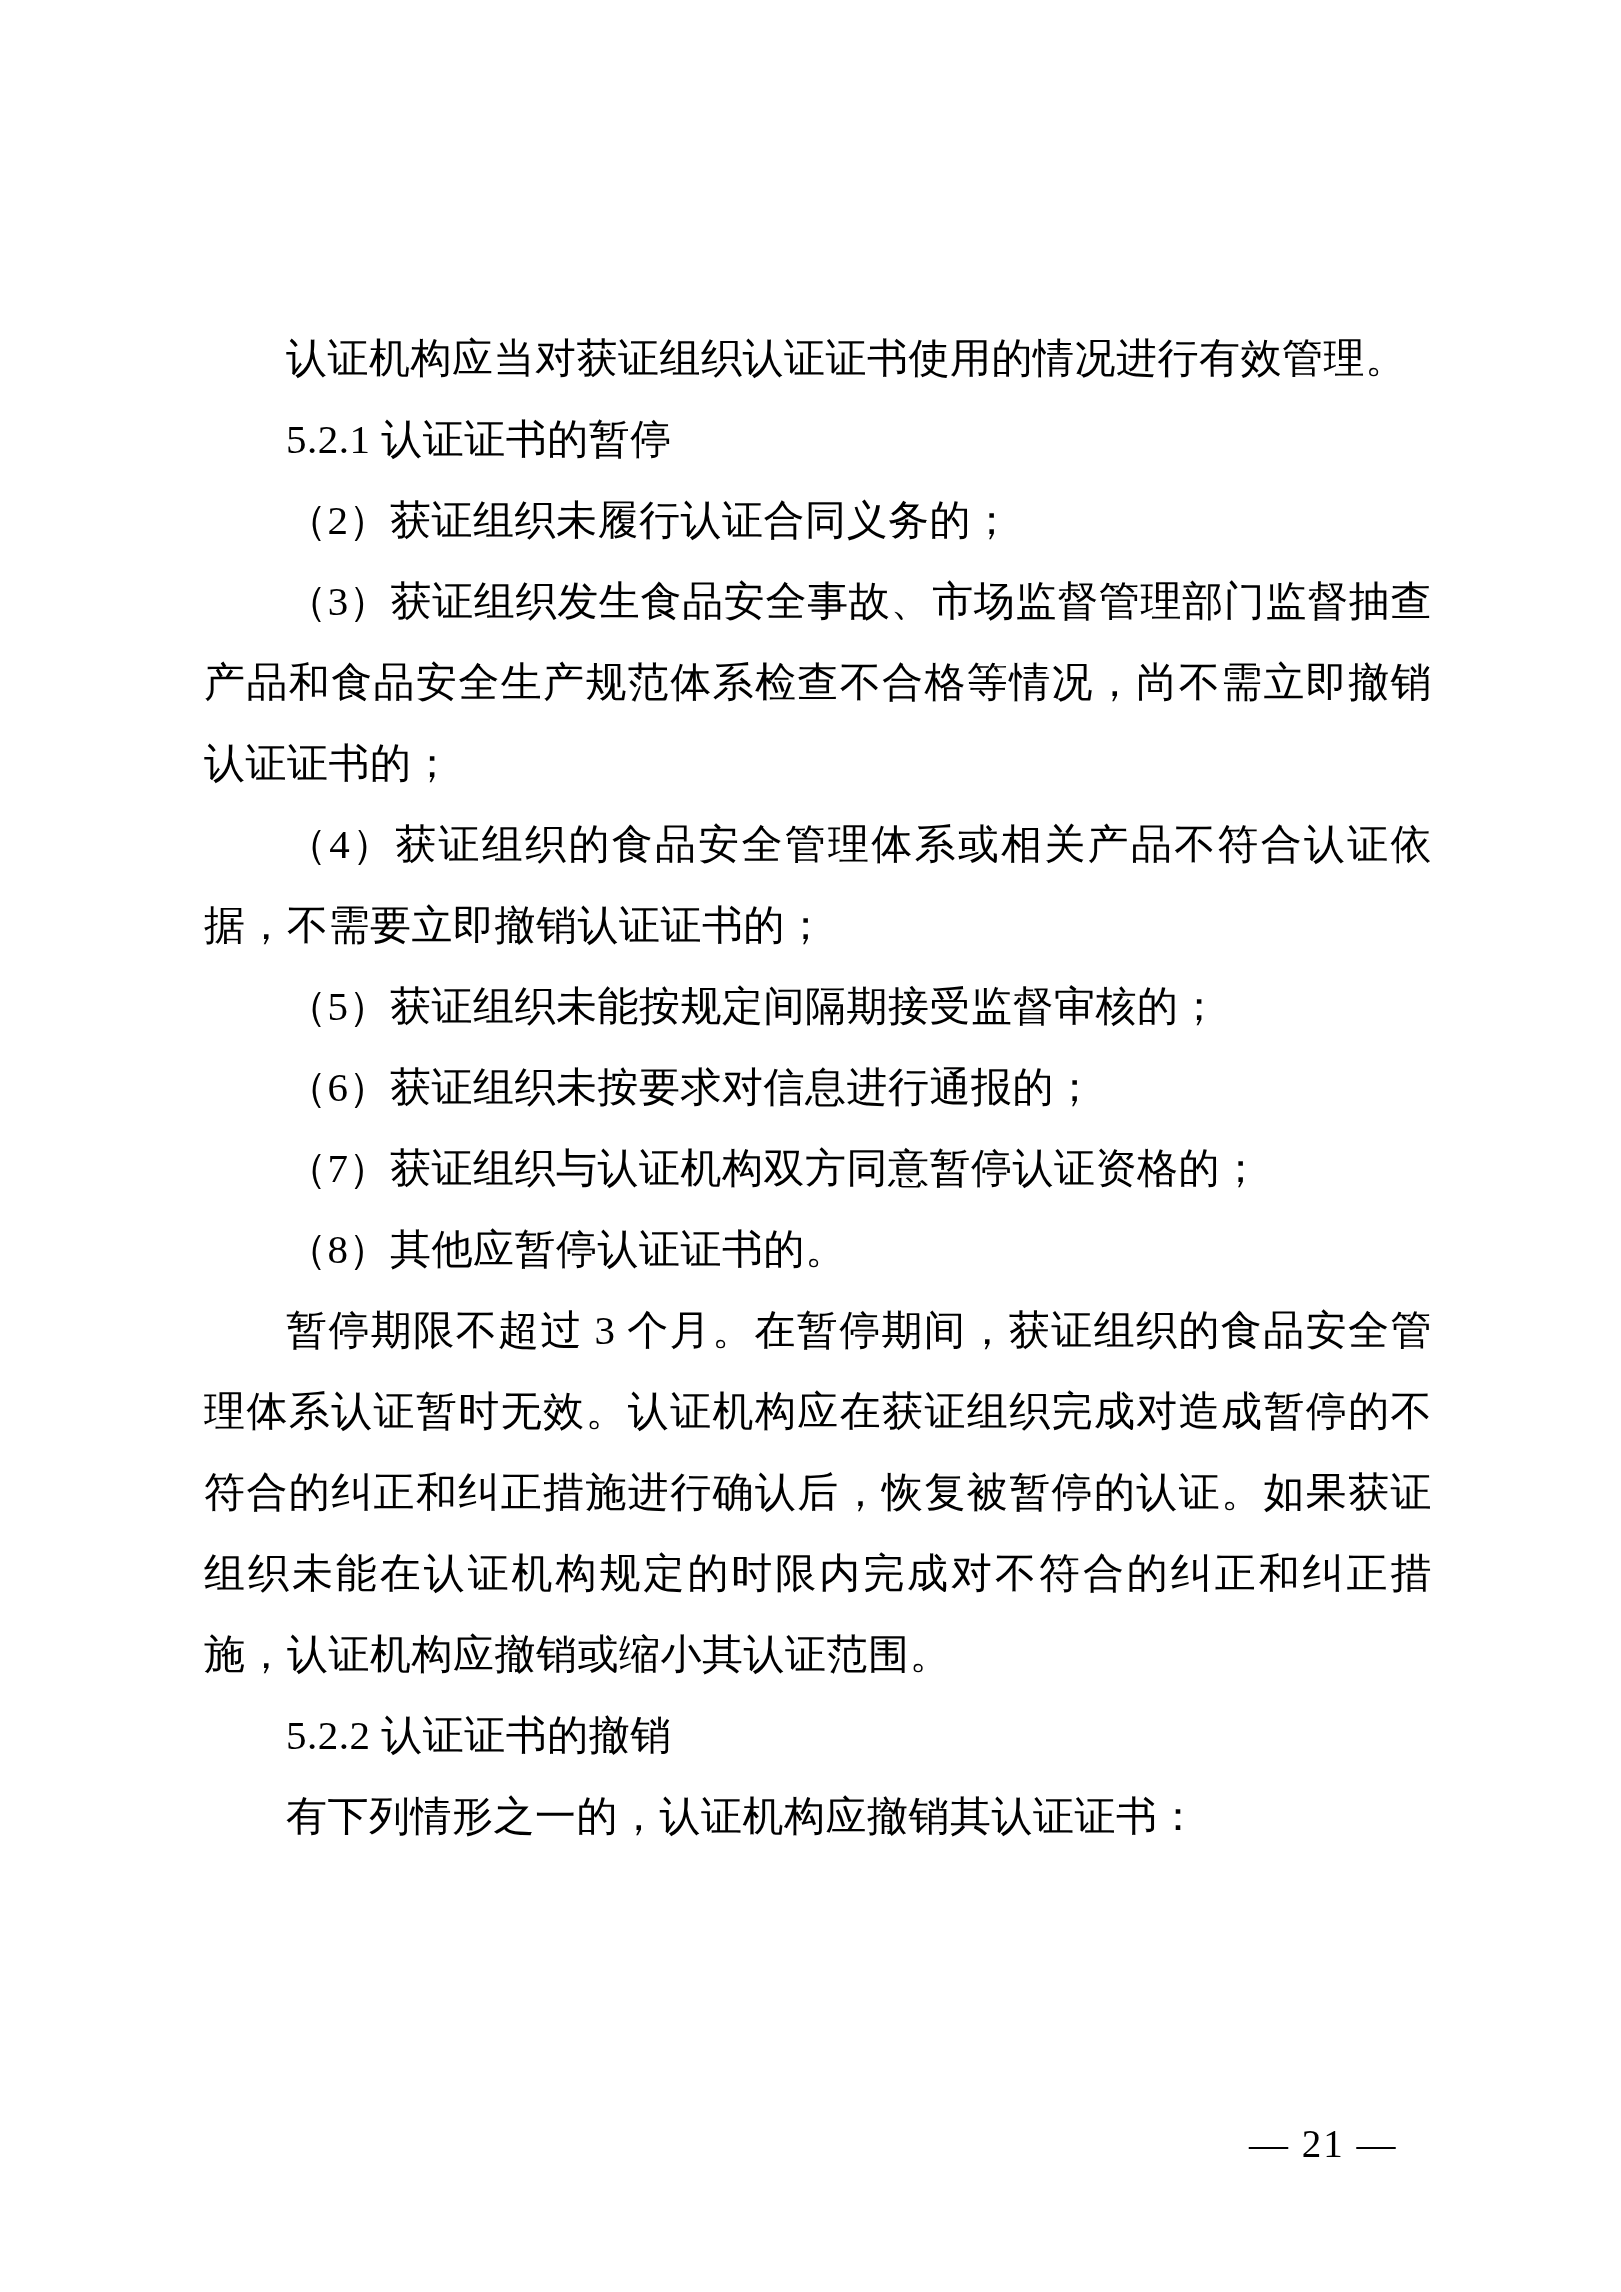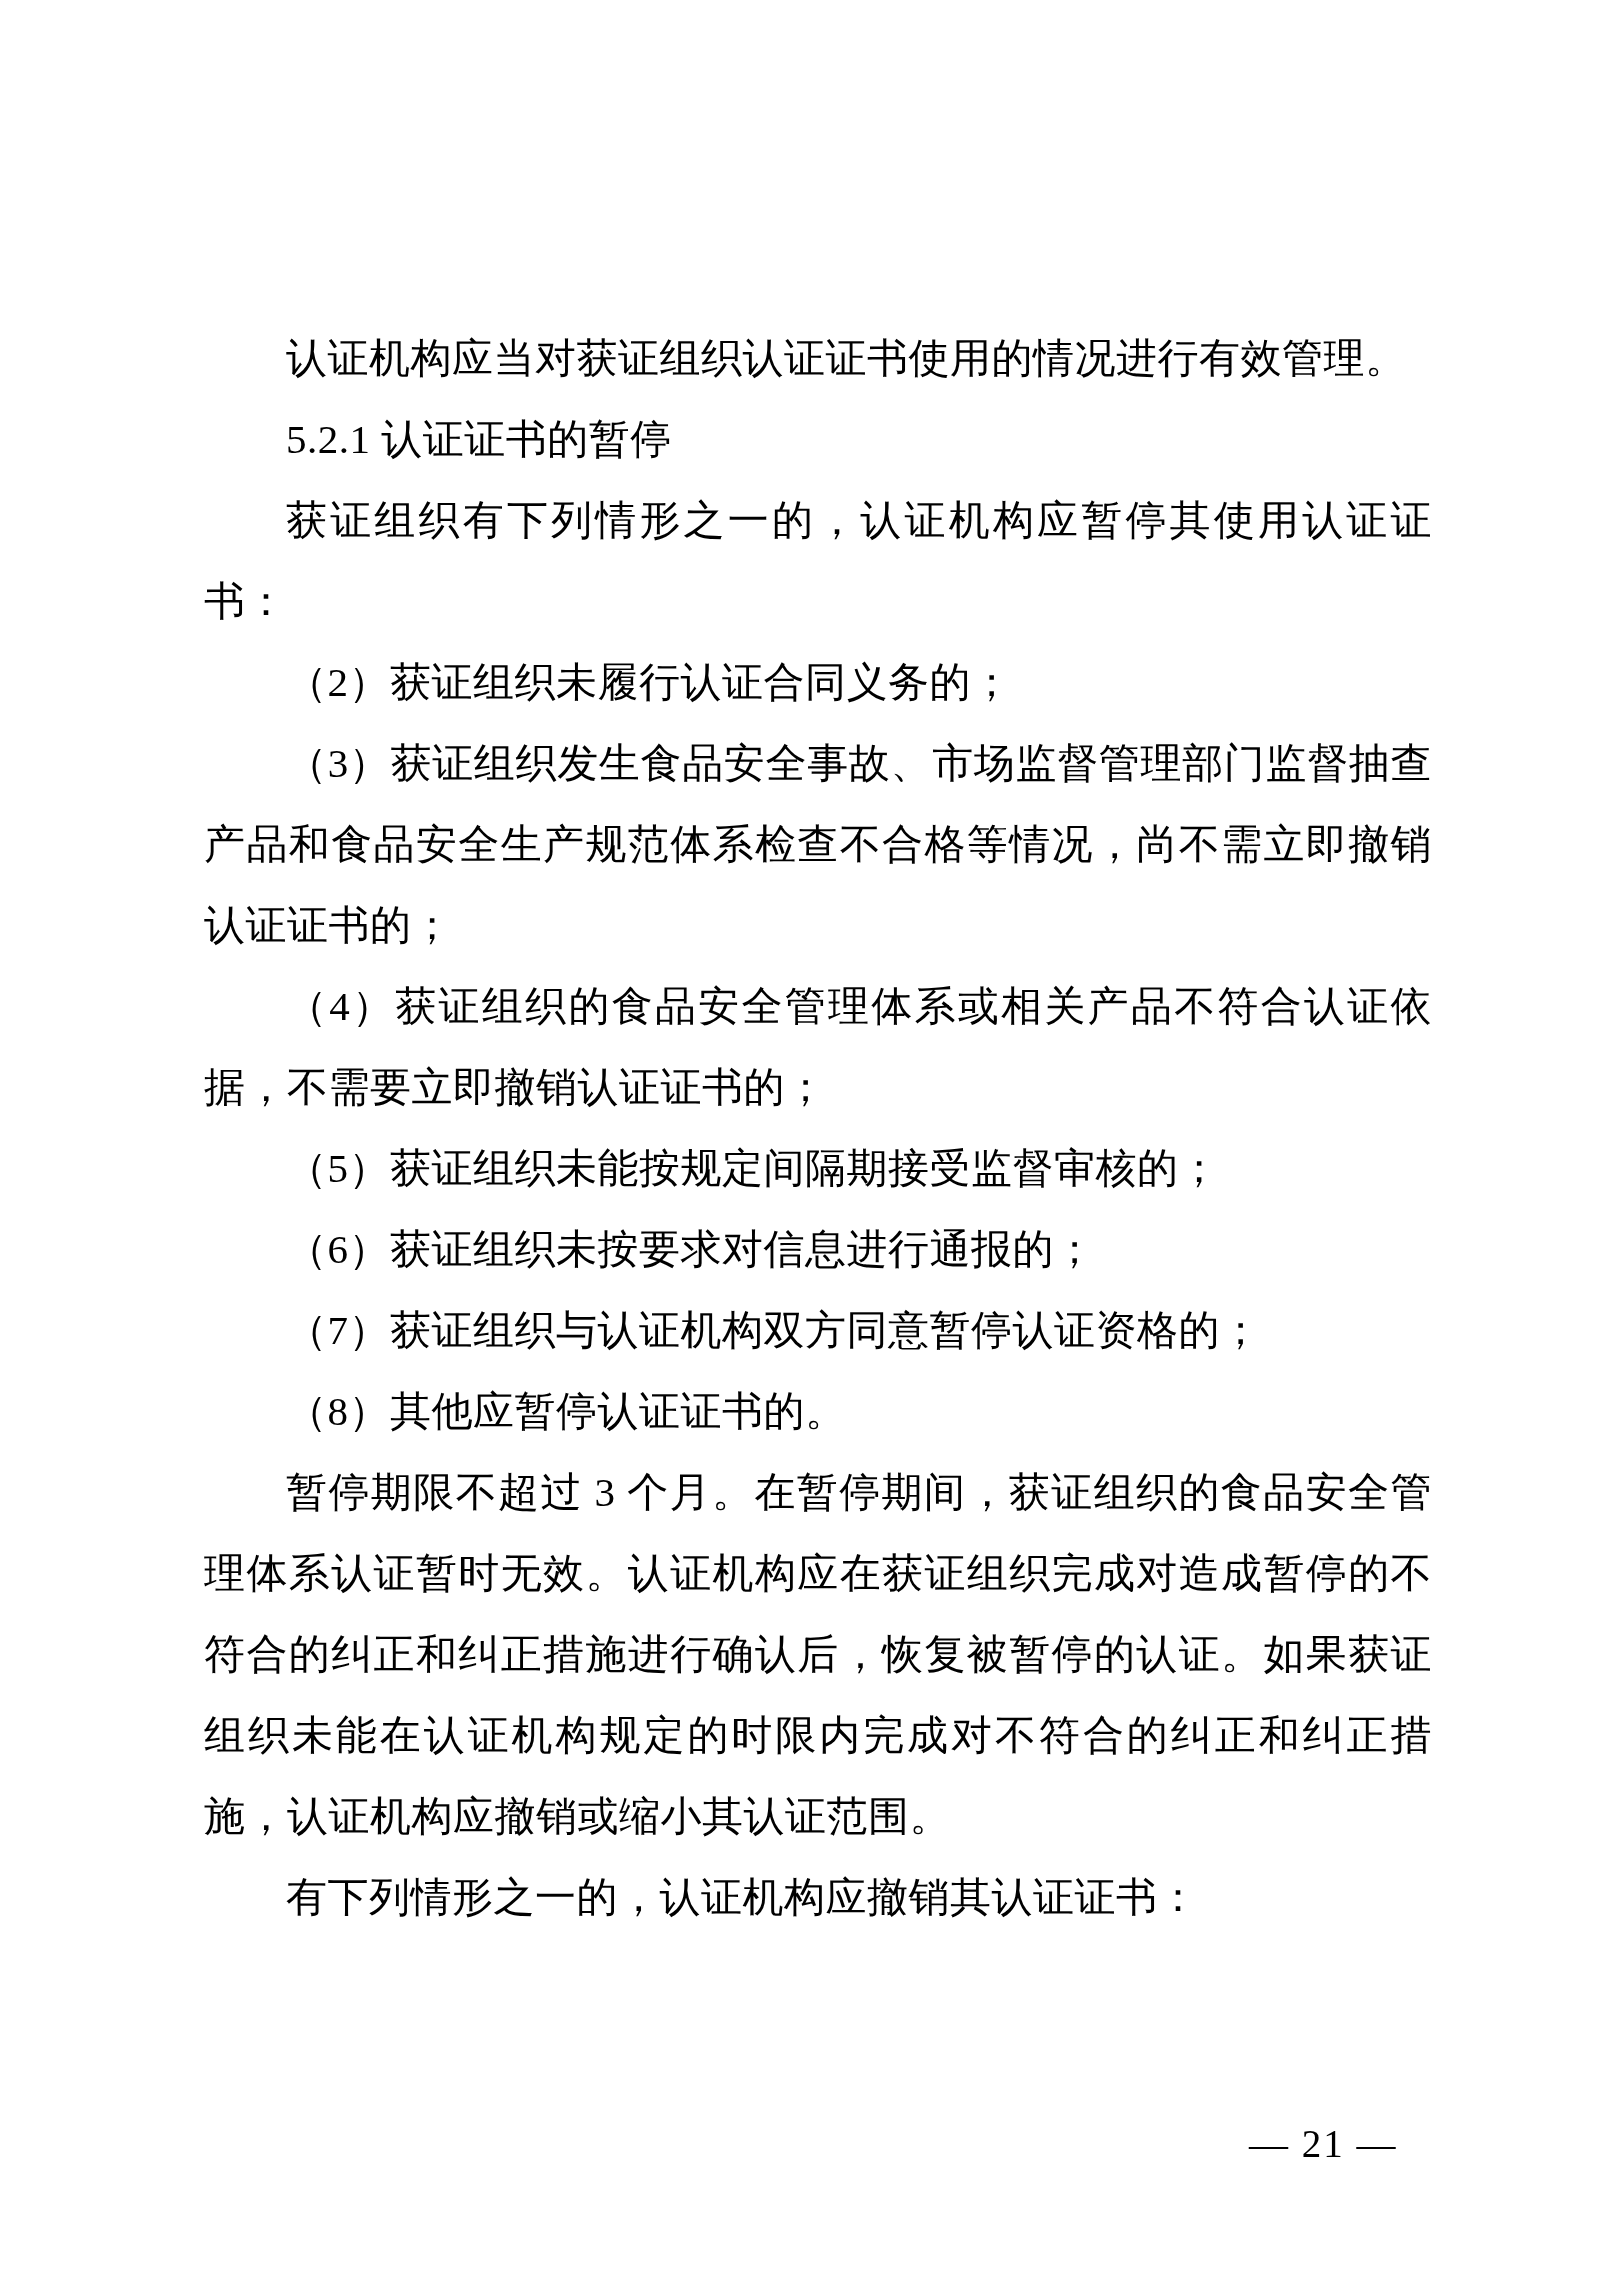--- a/index.html
+++ b/index.html
@@ -44,28 +44,28 @@
   }
 </style>
 </head>
 <body>
 
 <div class="page">
 
   <div class="doc-body">
     <p>认证机构应当对获证组织认证证书使用的情况进行有效管理。</p>
     <p>5.2.1 认证证书的暂停</p>
-    <p>获证组织有下列情形之一的，认证机构应暂停其使用认证证书：</p>
     <p>（2）获证组织未履行认证合同义务的；</p>
     <p>（3）获证组织发生食品安全事故、市场监督管理部门监督抽查产品和食品安全生产规范体系检查不合格等情况，尚不需立即撤销认证证书的；</p>
     <p>（4）获证组织的食品安全管理体系或相关产品不符合认证依据，不需要立即撤销认证证书的；</p>
     <p>（5）获证组织未能按规定间隔期接受监督审核的；</p>
     <p>（6）获证组织未按要求对信息进行通报的；</p>
     <p>（7）获证组织与认证机构双方同意暂停认证资格的；</p>
     <p>（8）其他应暂停认证证书的。</p>
     <p>暂停期限不超过 3 个月。在暂停期间，获证组织的食品安全管理体系认证暂时无效。认证机构应在获证组织完成对造成暂停的不符合的纠正和纠正措施进行确认后，恢复被暂停的认证。如果获证组织未能在认证机构规定的时限内完成对不符合的纠正和纠正措施，认证机构应撤销或缩小其认证范围。</p>
+    <p>5.2.2 认证证书的撤销</p>
     <p>有下列情形之一的，认证机构应撤销其认证证书：</p>
   </div>
 
   <div class="page-number">— 21 —</div>
 
 </div>
 
 
 </body></html>

